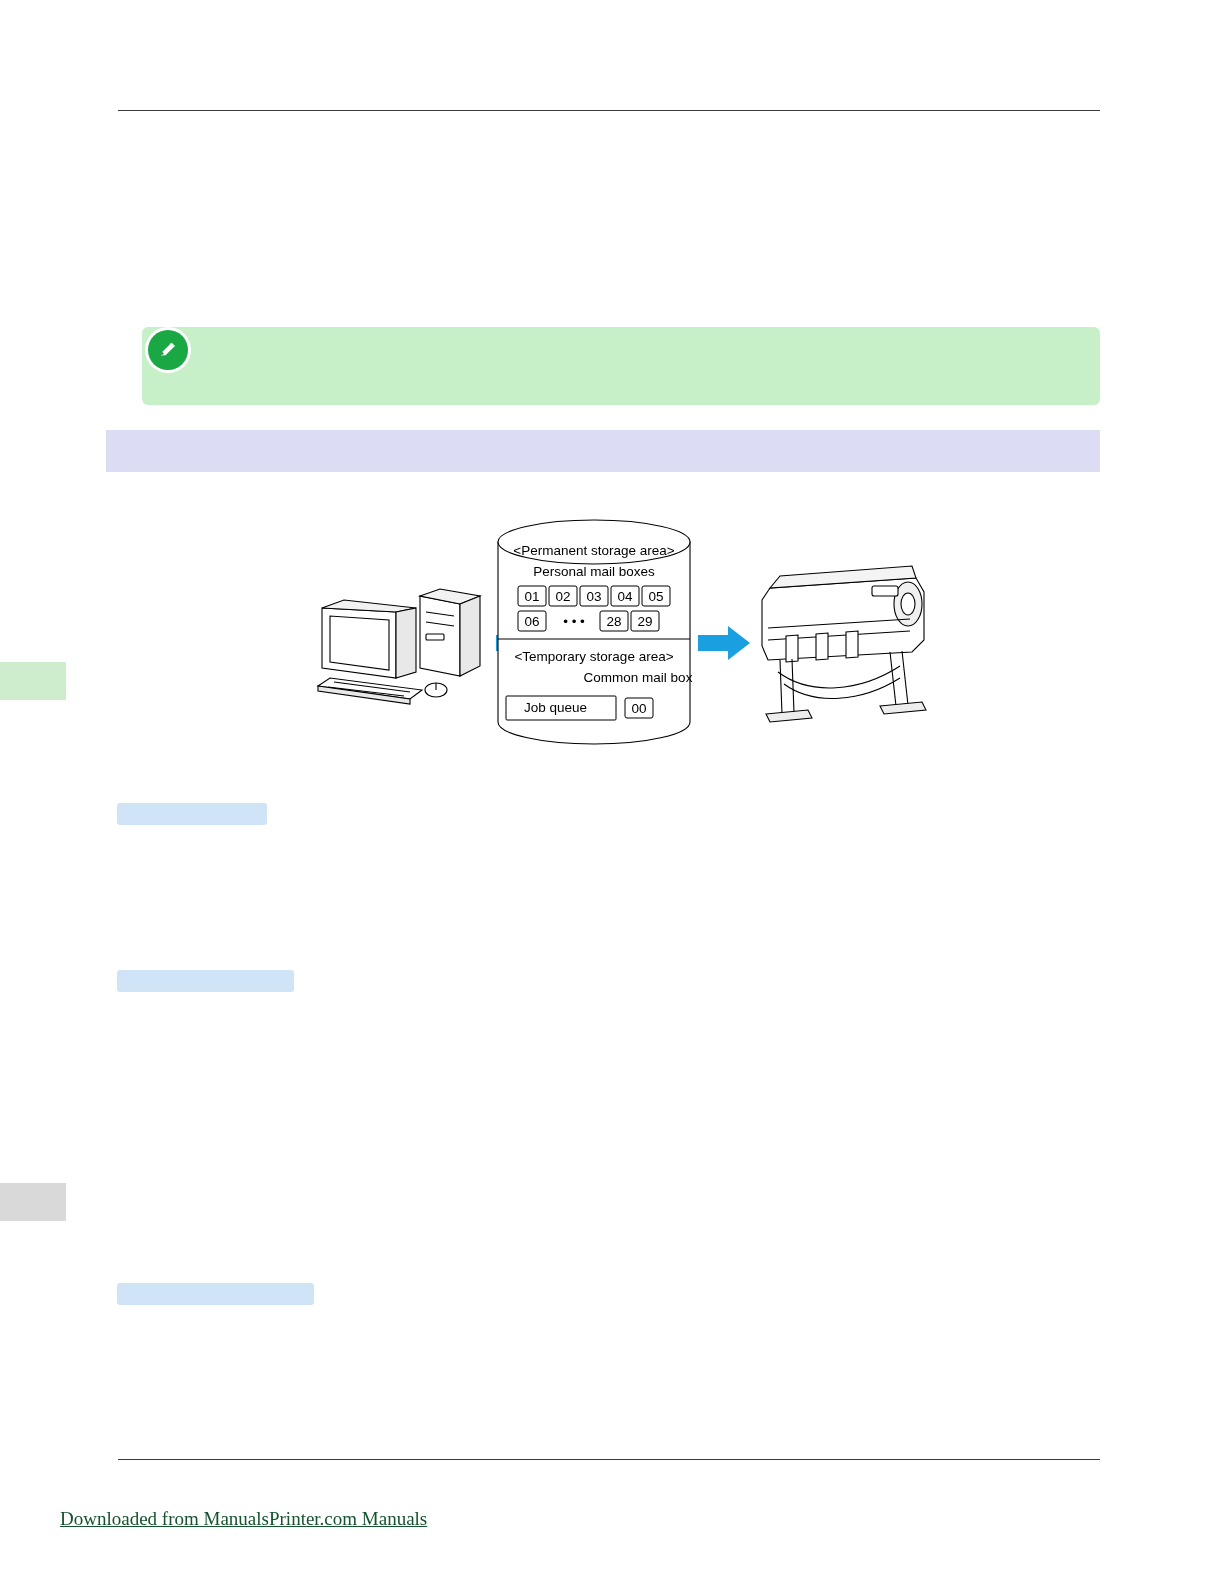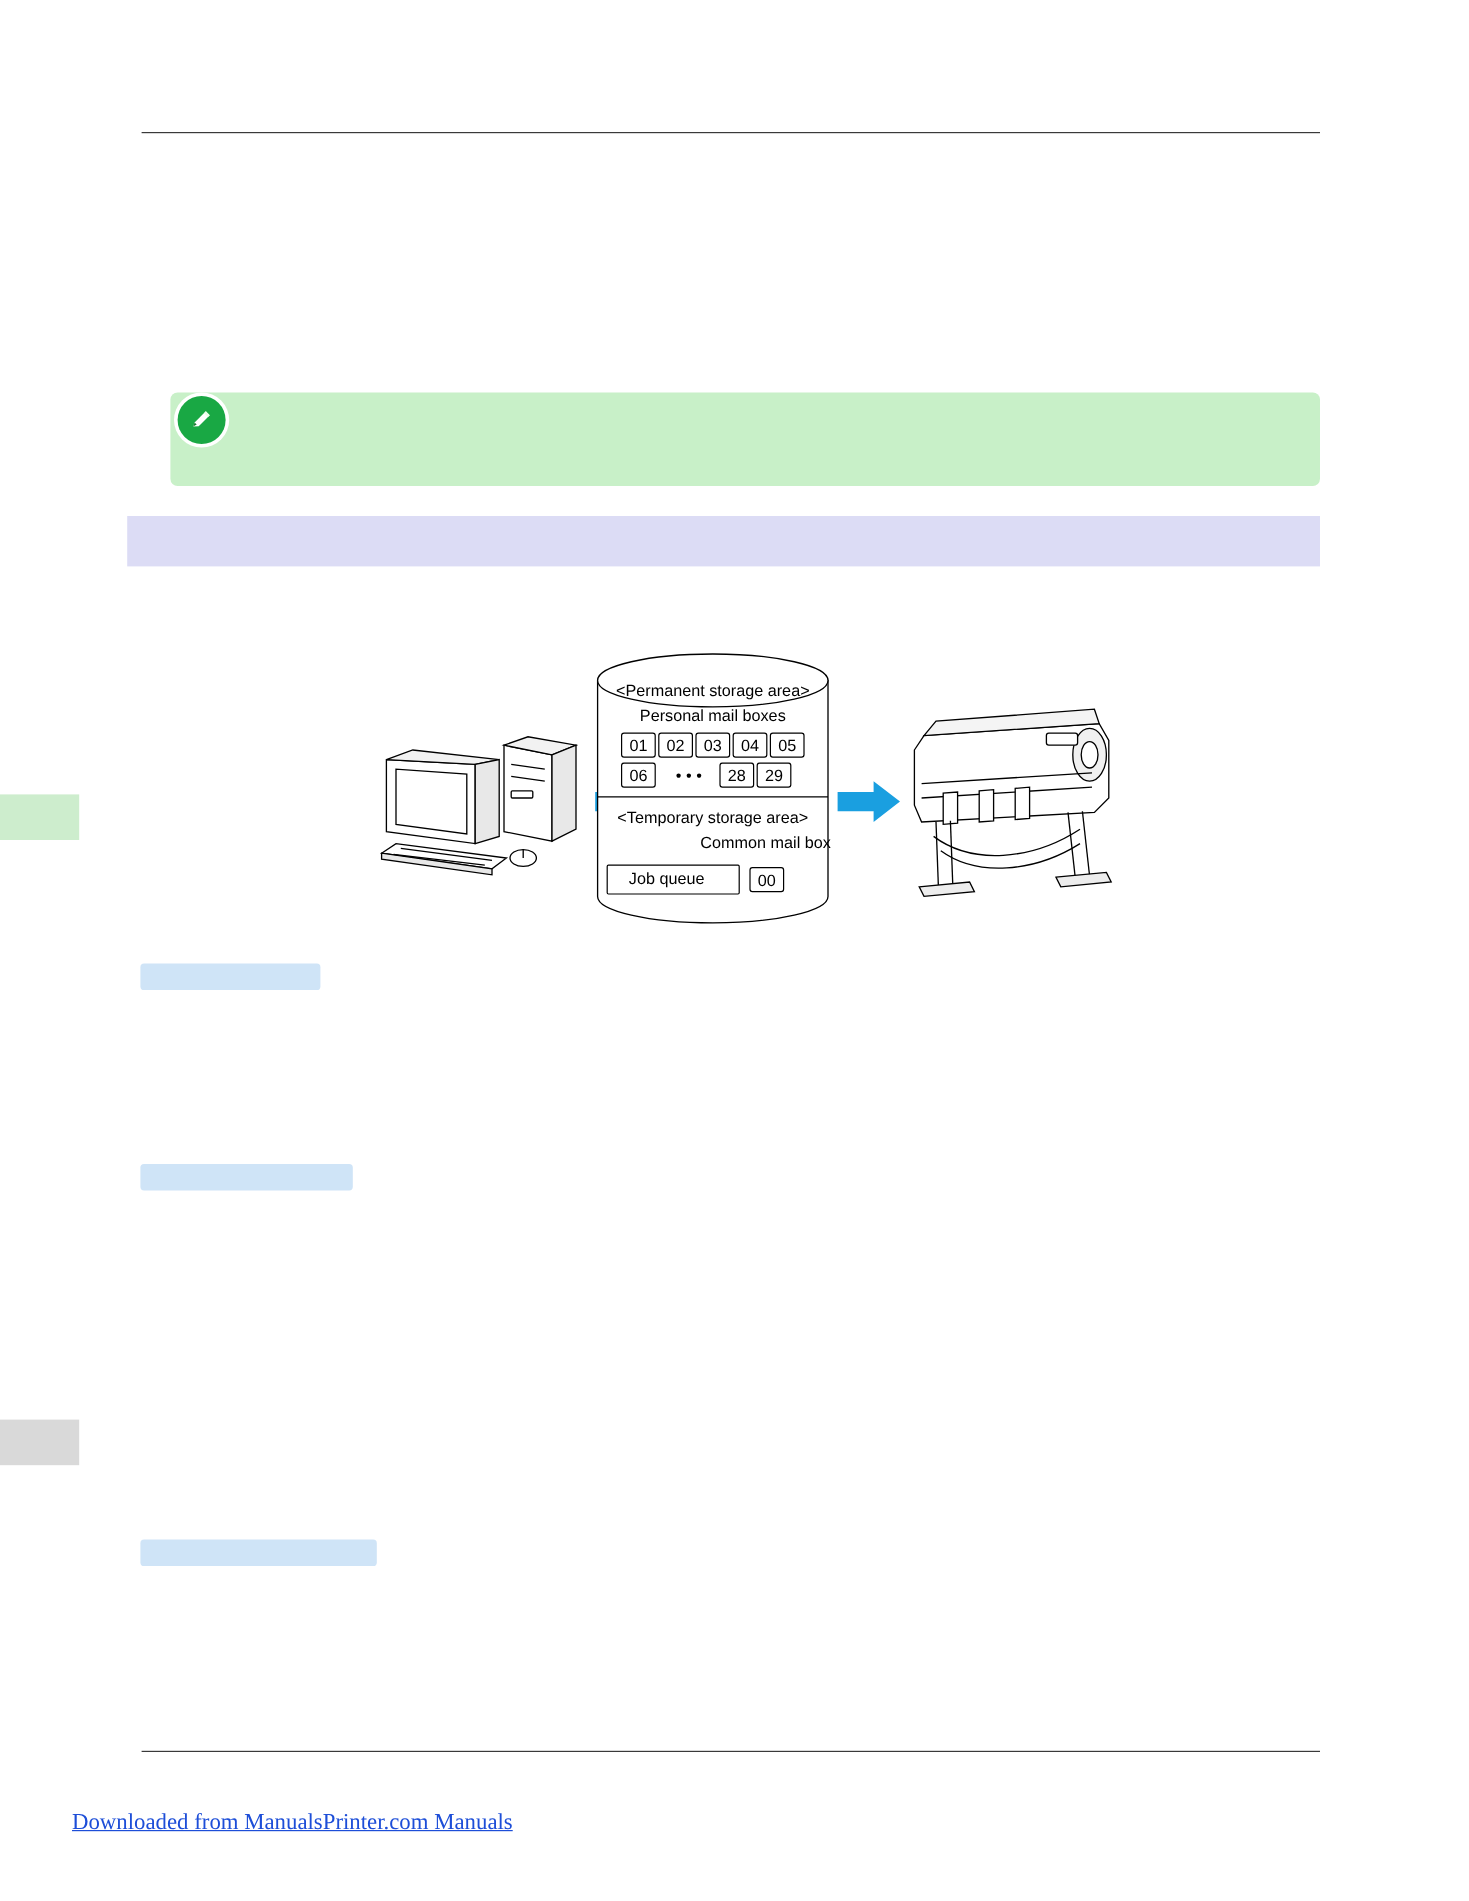--- a/index.html
+++ b/index.html
@@ -86,30 +86,30 @@
   .chip-2 { left: 117px; top: 970px; width: 177px; }
   .chip-3 { left: 117px; top: 1283px; width: 197px; }
 
   
   .footer-link {
     position: absolute;
     left: 60px;
     top: 1508px;
     font-family: "Liberation Serif", serif;
     font-size: 19px;
-    color: #1d4ed8;
+    color: #14532d;
     text-decoration: underline;
     cursor: pointer;
   }
 
   
   .figure {
     position: absolute;
     left: 300px;
-    top: 525px;
+    top: 500px;
     width: 640px;
     height: 270px;
     text-align: right;
   }
   .figure svg { display: block; }
 
   .fig-label {
     font-family: "Liberation Sans", sans-serif;
     font-size: 13.5px;
     fill: #000;

